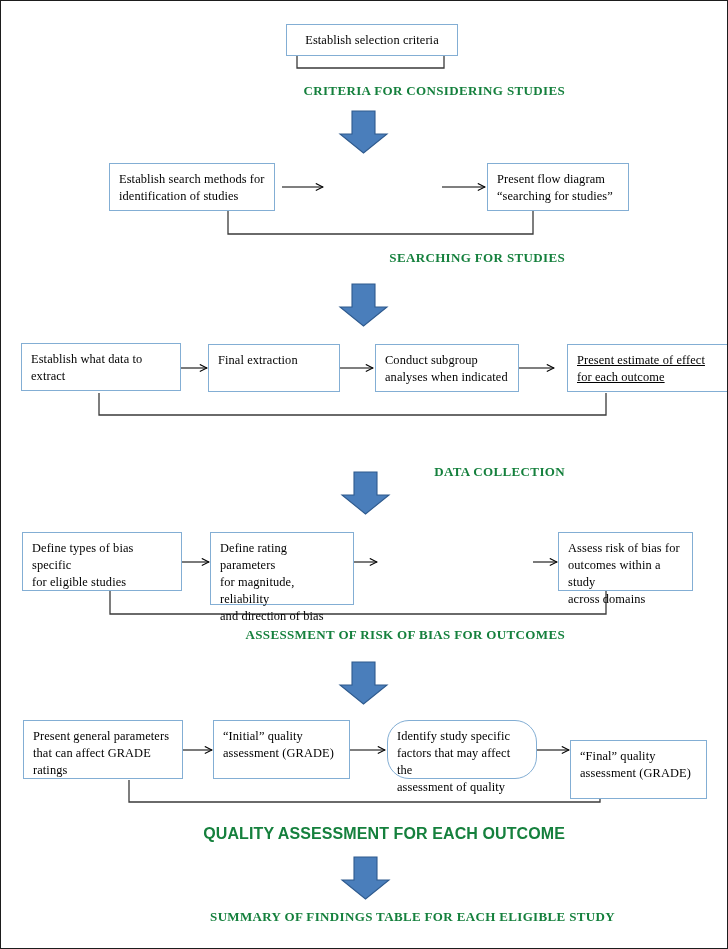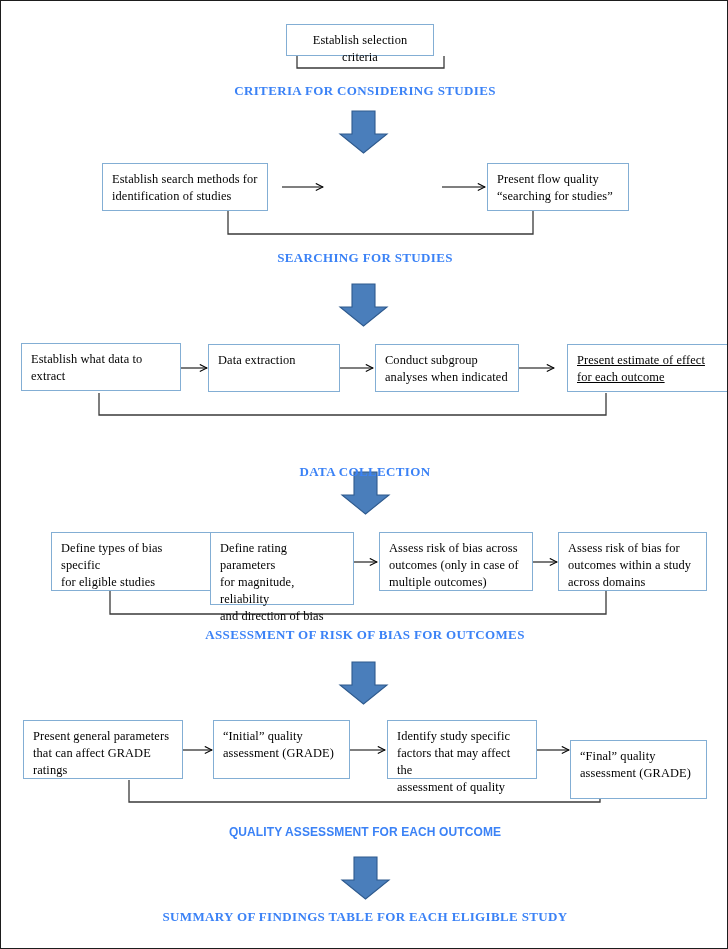--- a/index.html
+++ b/index.html
@@ -39,31 +39,31 @@
     white-space: pre-line;
     letter-spacing: 0.1px;
   }
   .node.center {
     text-align: center;
     padding-left: 8px;
   }
   
   .caption {
     position: absolute;
-    text-align: center;
-    color: #3b82f6;
+    text-align: right;
+    color: #15803d;
     font-family: "Liberation Serif", serif;
     font-weight: bold;
     font-size: 13px;
     letter-spacing: 0.35px;
     white-space: nowrap;
   }
   .caption.sans {
     font-family: "Liberation Sans", sans-serif;
-    font-size: 12px;
+    font-size: 16px;
     letter-spacing: 0.1px;
   }
   
   .wires {
     position: absolute;
     left: 0; top: 0;
     width: 728px;
     height: 949px;
     pointer-events: none;
   }
@@ -109,61 +109,58 @@
 
       <g fill="#4a7ebb" stroke="#2e5a8e" stroke-width="1.1" stroke-linejoin="miter">
         <path d="M351,110 L374,110 L374,133 L386,133 L362.5,152 L339,133 L351,133 Z"></path>
         <path d="M351,283 L374,283 L374,306 L386,306 L362.5,325 L339,306 L351,306 Z"></path>
         <path d="M353,471 L376,471 L376,494 L388,494 L364.5,513 L341,494 L353,494 Z"></path>
         <path d="M351,661 L374,661 L374,684 L386,684 L362.5,703 L339,684 L351,684 Z"></path>
         <path d="M353,856 L376,856 L376,879 L388,879 L364.5,898 L341,879 L353,879 Z"></path>
       </g>
     </svg>
 
-    <div class="node center" style="left:285px; top:23px; width:148px; height:32px;">Establish selection criteria</div>
+    <div class="node center" style="left:285px; top:23px; width:172px; height:32px;">Establish selection criteria</div>
 
     <div class="caption" style="left:164px; top:82px; width:400px;">CRITERIA FOR CONSIDERING STUDIES</div>
 
-    <div class="node" style="left:101px; top:162px; width:166px; height:48px;">Establish search methods for
+    <div class="node" style="left:108px; top:162px; width:166px; height:48px;">Establish search methods for
 identification of studies</div>
-    <div class="node" style="left:486px; top:162px; width:142px; height:48px;">Present flow quality
+    <div class="node" style="left:486px; top:162px; width:142px; height:48px;">Present flow diagram
 “searching for studies”</div>
 
     <div class="caption" style="left:164px; top:249px; width:400px;">SEARCHING FOR STUDIES</div>
 
     <div class="node" style="left:20px; top:342px; width:160px; height:48px;">Establish what data to
 extract</div>
-    <div class="node" style="left:207px; top:343px; width:132px; height:48px;">Data extraction</div>
+    <div class="node" style="left:207px; top:343px; width:132px; height:48px;">Final extraction</div>
     <div class="node" style="left:374px; top:343px; width:144px; height:48px;">Conduct subgroup
 analyses when indicated</div>
     <div class="node" style="left:566px; top:343px; width:172px; height:48px;text-decoration:underline;">Present estimate of effect
 for each outcome</div>
 
     <div class="caption" style="left:164px; top:436px; width:400px;margin-top:27px;">DATA COLLECTION</div>
 
-    <div class="node" style="left:21px; top:531px; width:160px; height:59px;margin-left:29px;">Define types of bias specific
+    <div class="node" style="left:21px; top:531px; width:160px; height:59px;">Define types of bias specific
 for eligible studies</div>
     <div class="node" style="left:209px; top:531px; width:144px; height:73px;">Define rating parameters
 for magnitude, reliability
 and direction of bias</div>
-    <div class="node" style="left:378px; top:531px; width:154px; height:59px;">Assess risk of bias across
-outcomes (only in case of
-multiple outcomes)</div>
-    <div class="node" style="left:557px; top:531px; width:149px; height:59px;">Assess risk of bias for
+    <div class="node" style="left:557px; top:531px; width:135px; height:59px;">Assess risk of bias for
 outcomes within a study
 across domains</div>
 
     <div class="caption" style="left:164px; top:626px; width:400px;">ASSESSMENT OF RISK OF BIAS FOR OUTCOMES</div>
 
     <div class="node" style="left:22px; top:719px; width:160px; height:59px;">Present general parameters
 that can affect GRADE
 ratings</div>
     <div class="node" style="left:212px; top:719px; width:137px; height:59px;">“Initial” quality
 assessment (GRADE)</div>
-    <div class="node" style="left:386px; top:719px; width:150px; height:59px;">Identify study specific
+    <div class="node" style="left:386px; top:719px; width:150px; height:59px;border-radius:22px;">Identify study specific
 factors that may affect the
 assessment of quality</div>
     <div class="node" style="left:569px; top:719px; width:137px; height:59px;margin-top:20px;">“Final” quality
 assessment (GRADE)</div>
 
     <div class="caption sans" style="left:164px; top:824px; width:400px;">QUALITY ASSESSMENT FOR EACH OUTCOME</div>
 
     <div class="caption" style="left:114px; top:908px; width:500px;">SUMMARY OF FINDINGS TABLE FOR EACH ELIGIBLE STUDY</div>
 
   </div>

